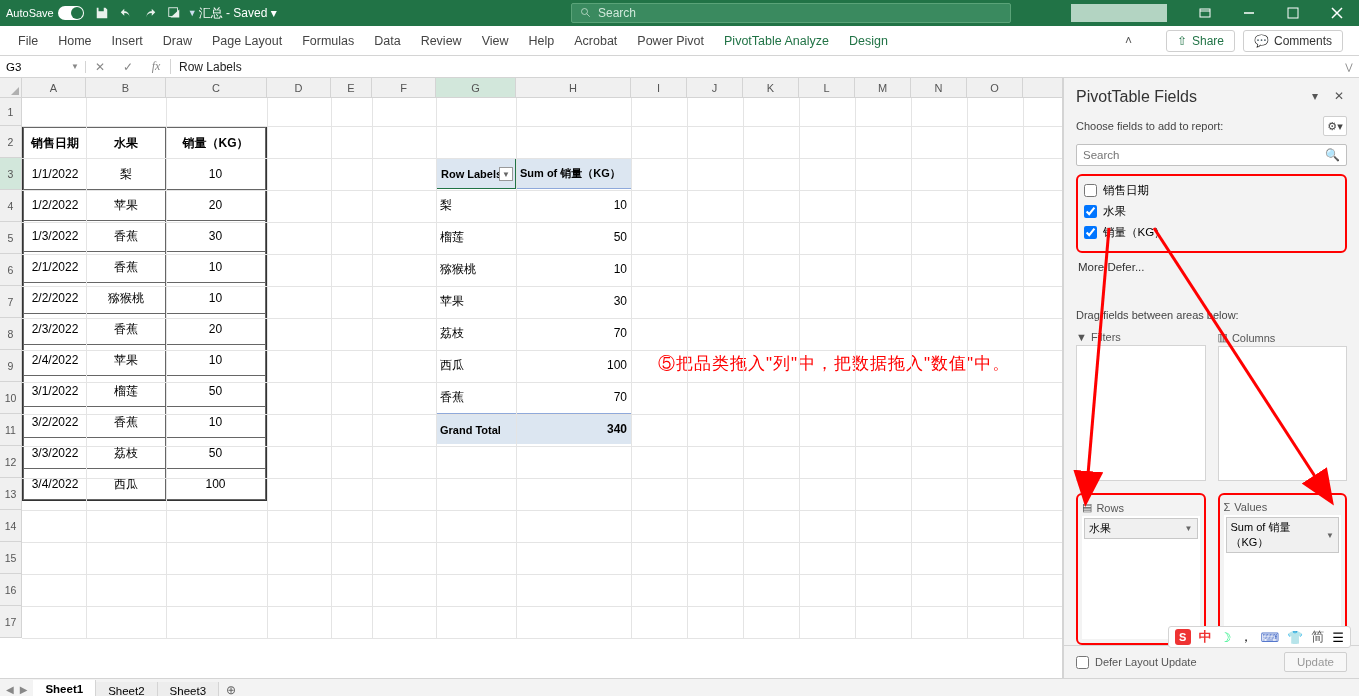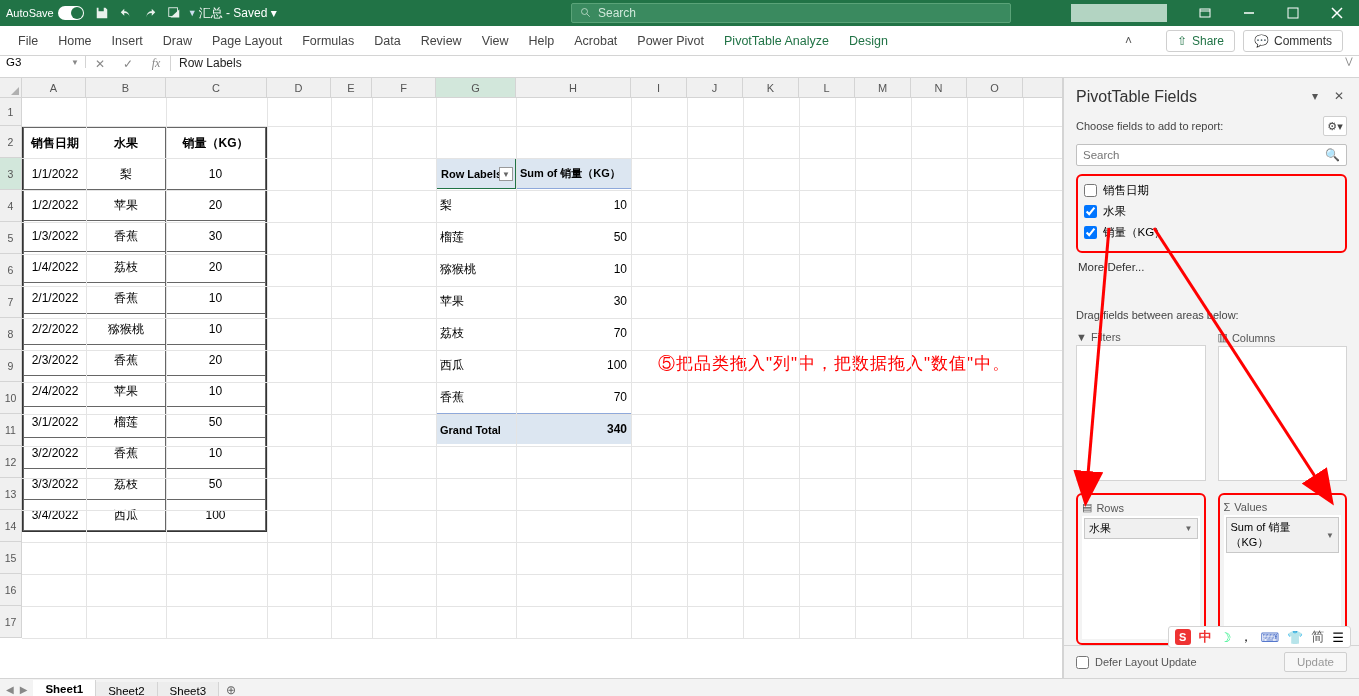--- a/index.html
+++ b/index.html
@@ -26,21 +26,21 @@
 .ribbon-tabs { height: 30px; background: #fff; border-bottom: 1px solid #d4d4d4; display: flex; align-items: center; padding: 0 8px; }
 .rtab { padding: 6px 10px; font-size: 12.5px; color: #444; cursor: pointer; }
 .rtab.ctx { color: #217346; }
 .rtab.file { color: #444; }
 .ribbon-right { margin-left: auto; display: flex; gap: 8px; align-items: center; padding-right: 8px; }
 .share-btn, .comments-btn { border: 1px solid #cfcfcf; border-radius: 3px; padding: 3px 10px; font-size: 12px; display: flex; align-items: center; gap: 5px; color: #333; cursor: pointer; }
 .share-btn { color: #217346; }
 .collapse-up { margin-right: 20px; padding: 0 6px; color: #555; cursor: pointer; }
 
 
-.fxbar { height: 22px; background: #fff; border-bottom: 1px solid #d4d4d4; display: flex; align-items: flex-start; }
+.fxbar { height: 22px; background: #fff; border-bottom: 1px solid #d4d4d4; display: flex; align-items: center; }
 .name-box { width: 86px; border-right: 1px solid #d4d4d4; display: flex; align-items: center; padding: 0 6px; font-size: 11.5px; justify-content: space-between; }
 .name-box .dd { font-size: 8px; color: #888; }
 .fx-btns { display: flex; align-items: center; border-right: 1px solid #d4d4d4; }
 .fx-btn { width: 28px; display: flex; align-items: center; justify-content: center; color: #888; font-size: 12px; cursor: pointer; }
 .fx-symbol { font-style: italic; font-family: Liberation Serif, serif; }
 .formula-input { flex: 1; display: flex; align-items: center; padding: 0 8px; font-size: 12px; color: #222; }
 .fx-expand { width: 20px; display: flex; align-items: center; justify-content: center; color: #888; font-size: 9px; cursor: pointer; }
 
 
 .main { display: flex; height: 600px; }
@@ -302,25 +302,20 @@
                 </tr>
                 <tr>
                   <td class="dc1">1/2/2022</td>
                   <td class="dc2">苹果</td>
                   <td class="dc3">20</td>
                 </tr>
                 <tr>
                   <td class="dc1">1/3/2022</td>
                   <td class="dc2">香蕉</td>
                   <td class="dc3">30</td>
-                </tr>
-                <tr>
-                  <td class="dc1">1/4/2022</td>
-                  <td class="dc2">荔枝</td>
-                  <td class="dc3">20</td>
                 </tr>
                 <tr>
                   <td class="dc1">2/1/2022</td>
                   <td class="dc2">香蕉</td>
                   <td class="dc3">10</td>
                 </tr>
                 <tr>
                   <td class="dc1">2/2/2022</td>
                   <td class="dc2">猕猴桃</td>
                   <td class="dc3">10</td>

